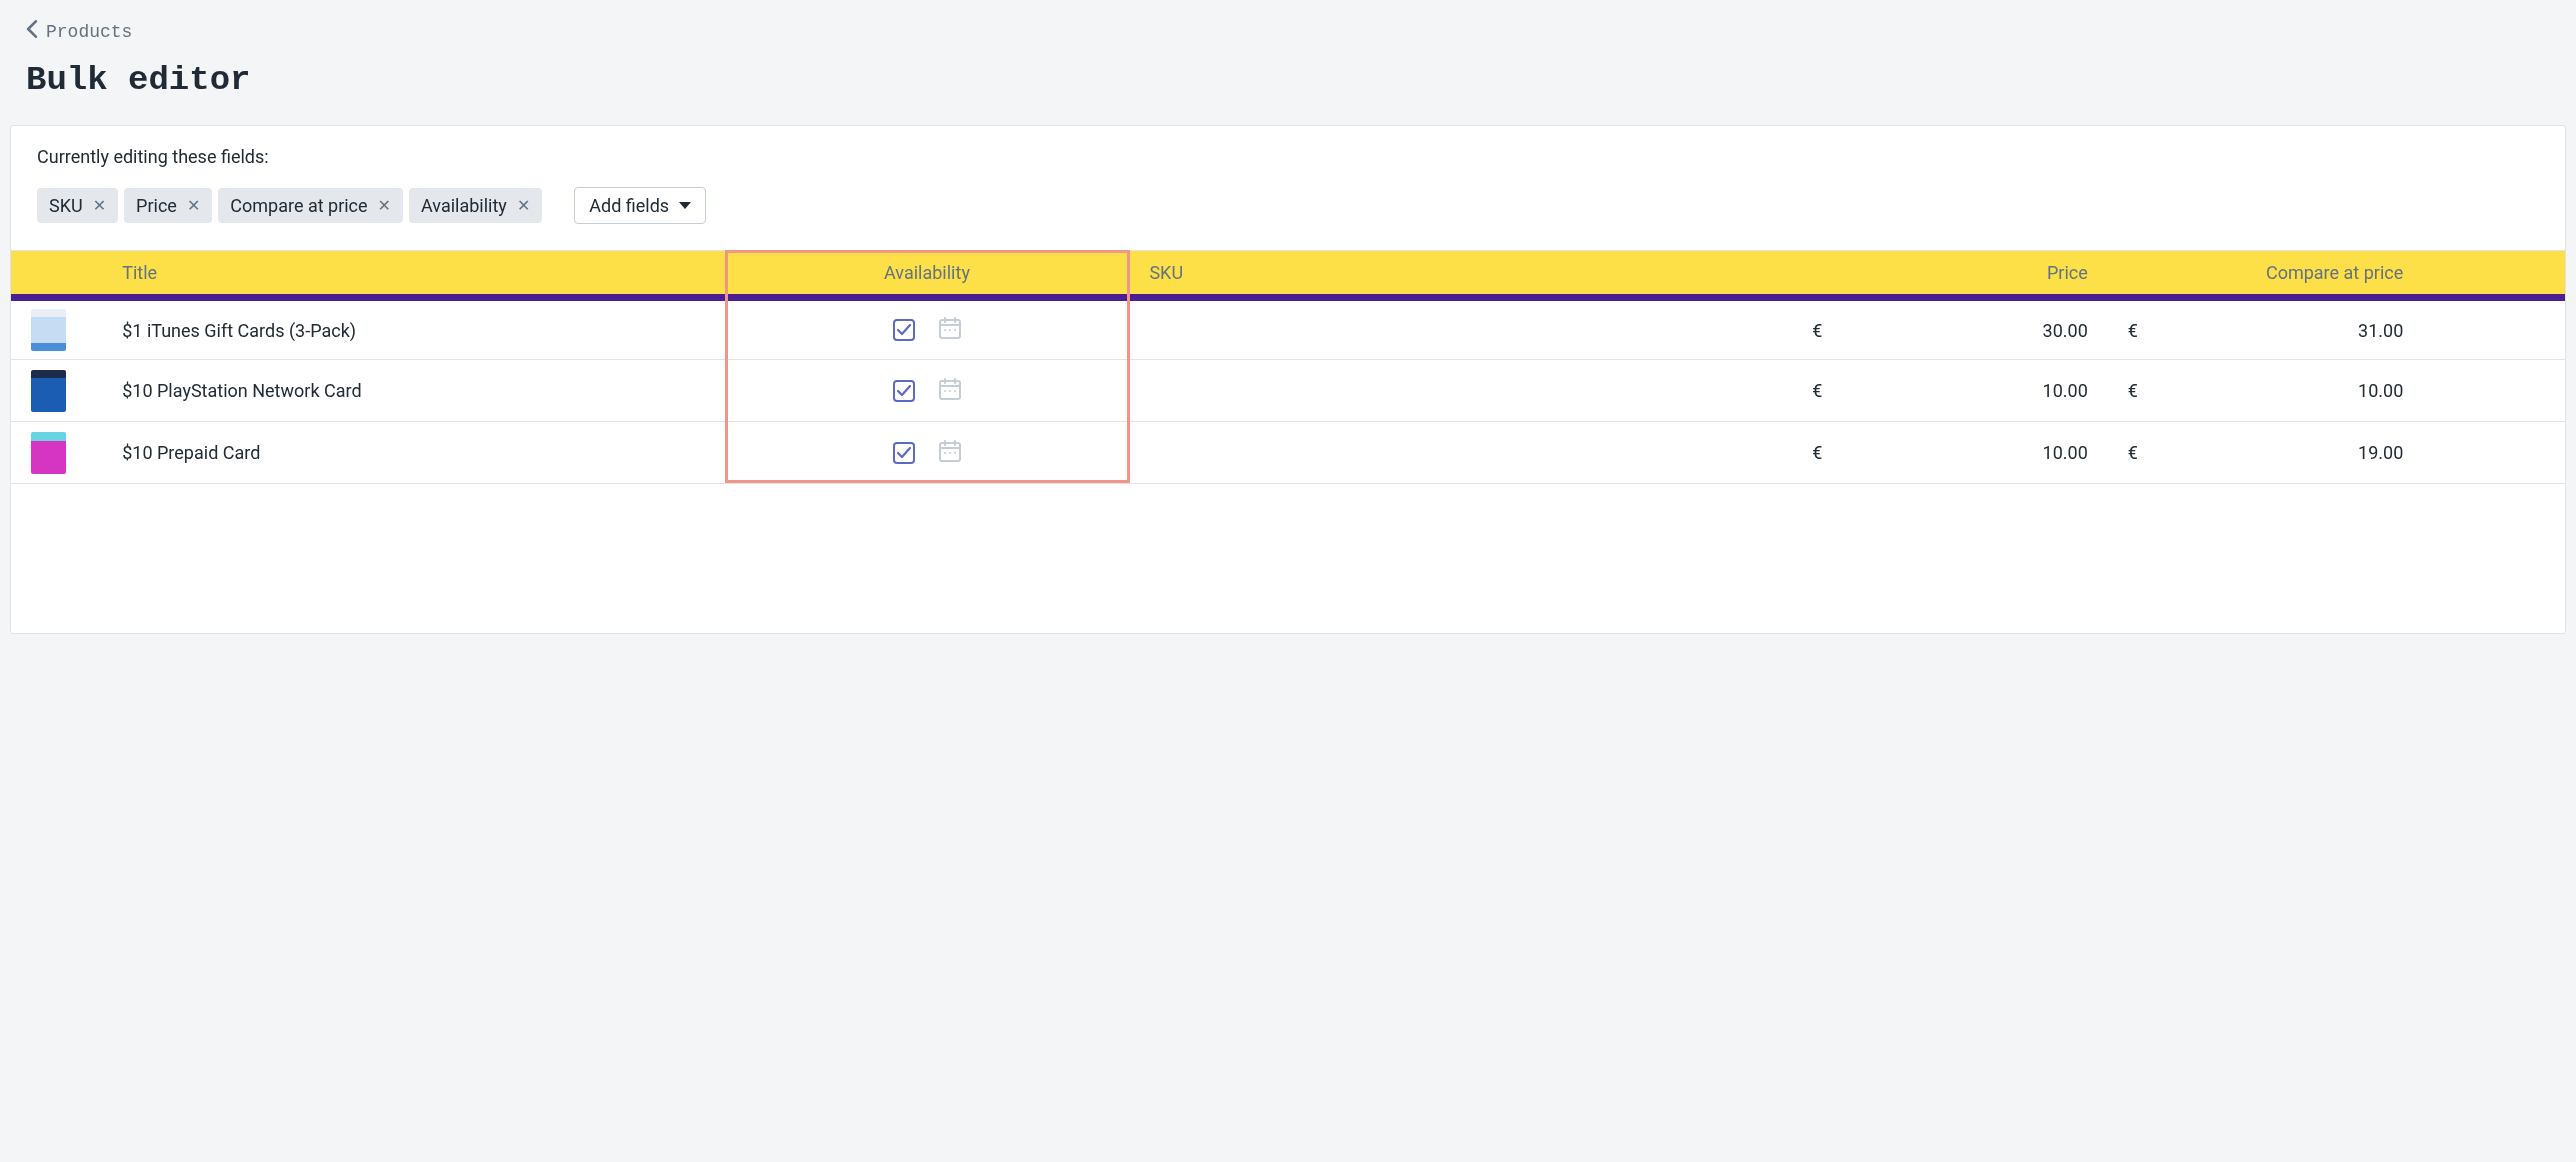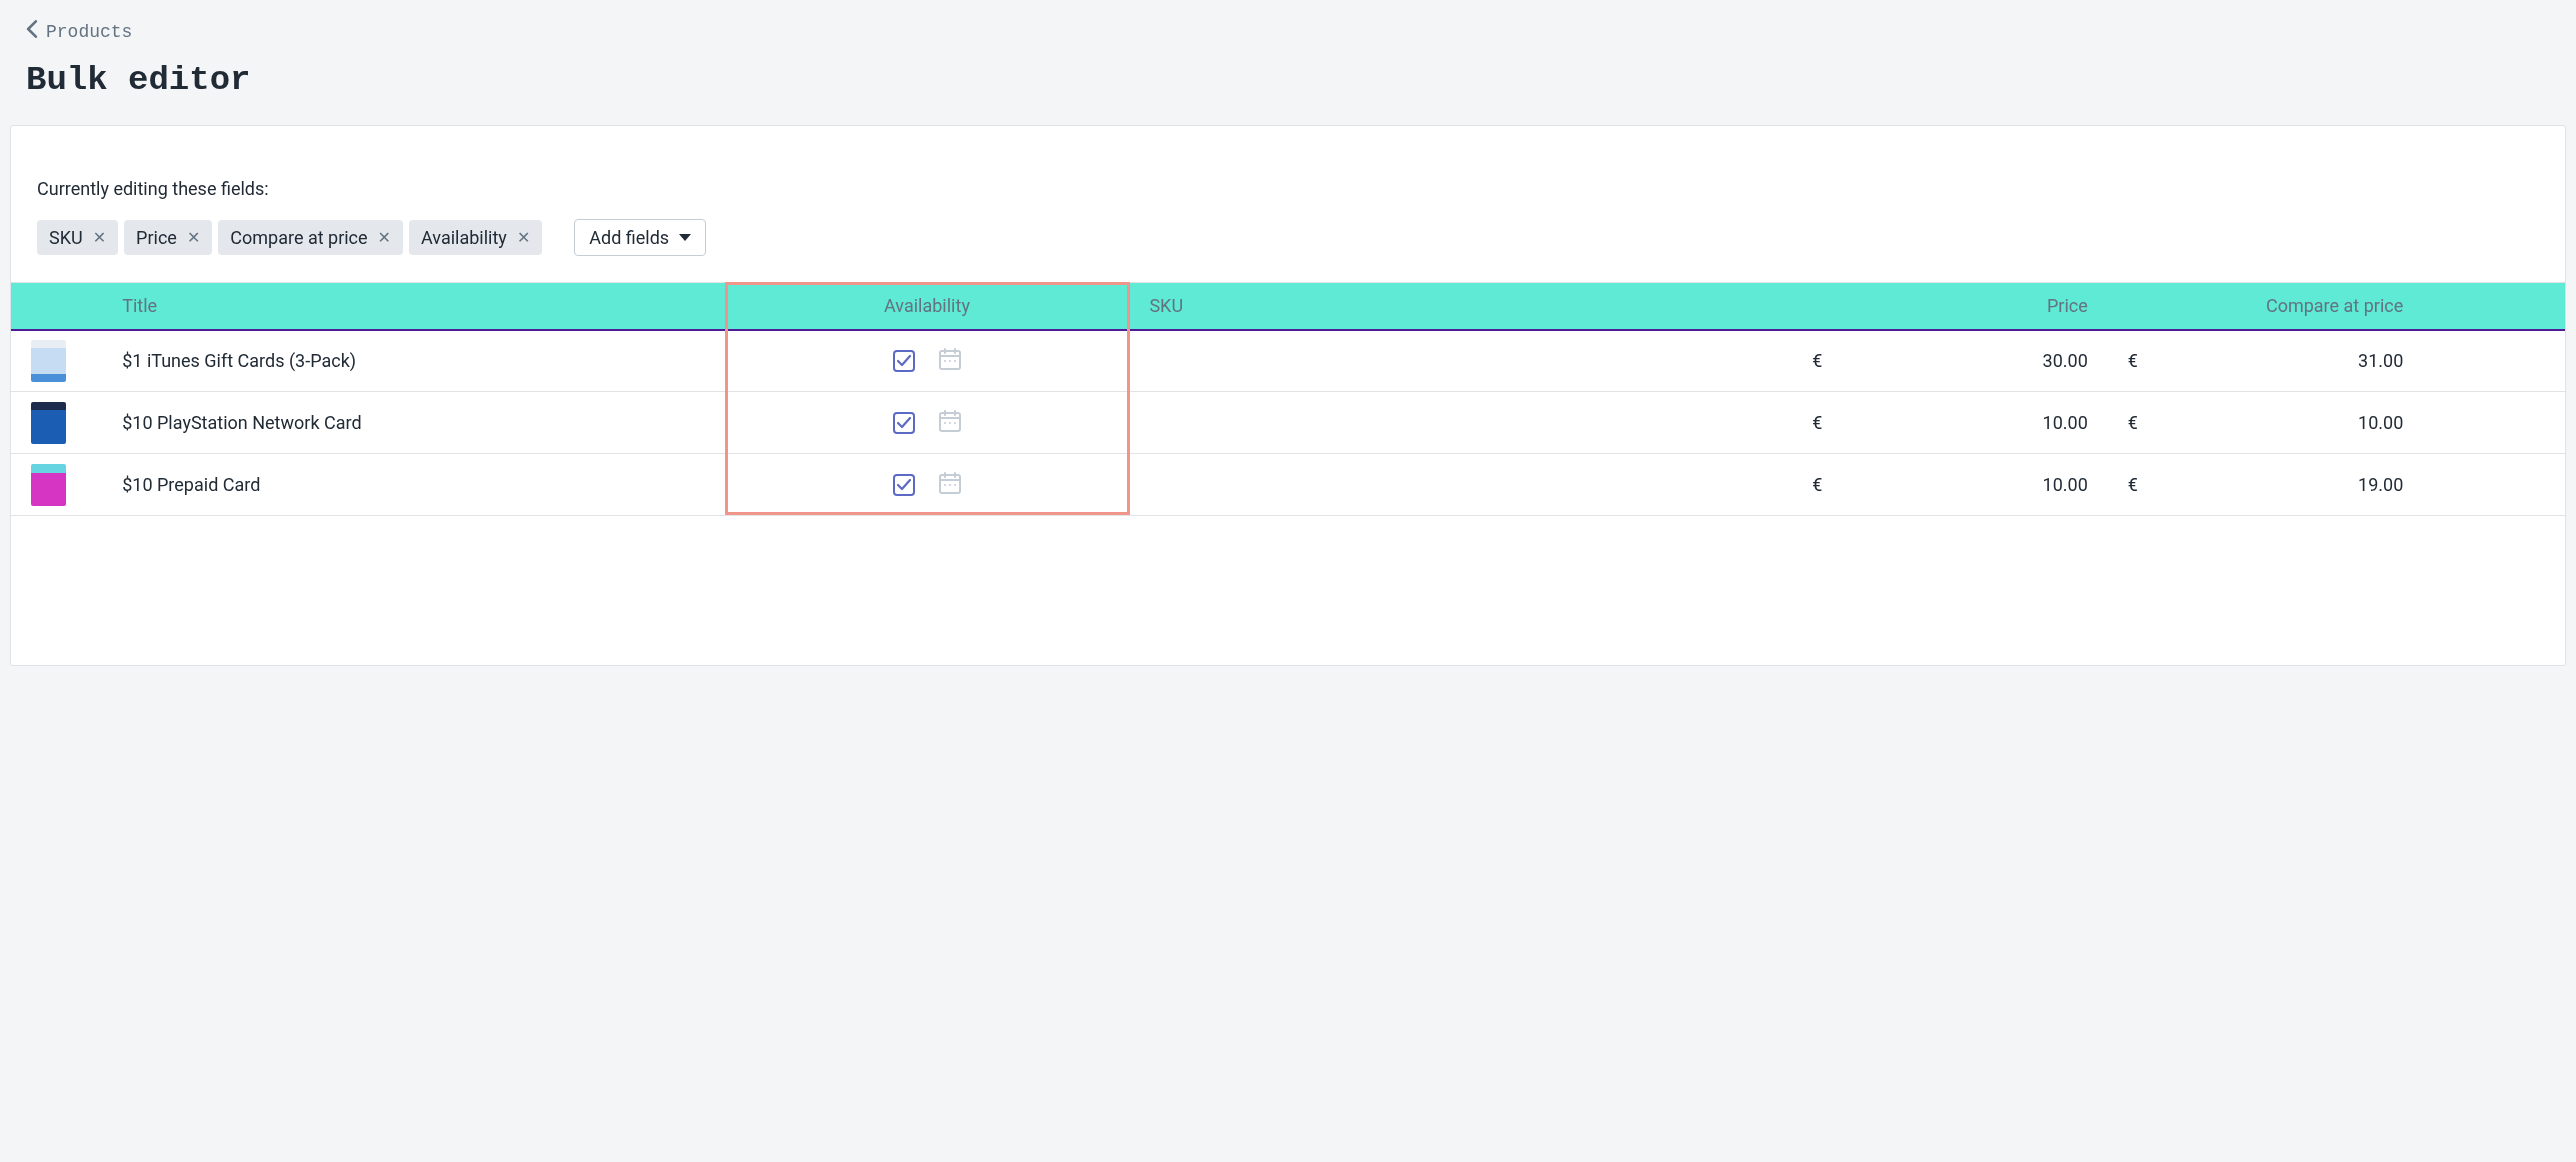--- a/index.html
+++ b/index.html
@@ -45,21 +45,20 @@
     margin: 0 10px 0 10px;
   }
   .card-inner {
     padding: 20px 26px 26px 26px;
   }
   .editing-label {
     font-size: 18px;
     color: #212b36;
     margin-bottom: 20px;
     font-weight: 400;
-    margin-top: 32px;
   }
   .chips {
     display: flex;
     gap: 6px;
     flex-wrap: wrap;
     align-items: center;
   }
   .chip {
     display: inline-flex;
     align-items: center;
@@ -97,23 +96,23 @@
     border-right: 6px solid transparent;
     border-top: 7px solid #212b36;
   }
 
   
   .table {
     width: 100%;
     border-collapse: collapse;
   }
   .thead {
-    background: #5eead4;
+    background: #fde047;
     border-top: 1px solid #e1e3e5;
-    border-bottom: 2px solid #4c1d95;
+    border-bottom: 7px solid #4c1d95;
   }
   .th, .td {
     padding: 0 20px;
     text-align: left;
     white-space: nowrap;
   }
   .th {
     font-weight: 400;
     color: #637381;
     font-size: 18px;

